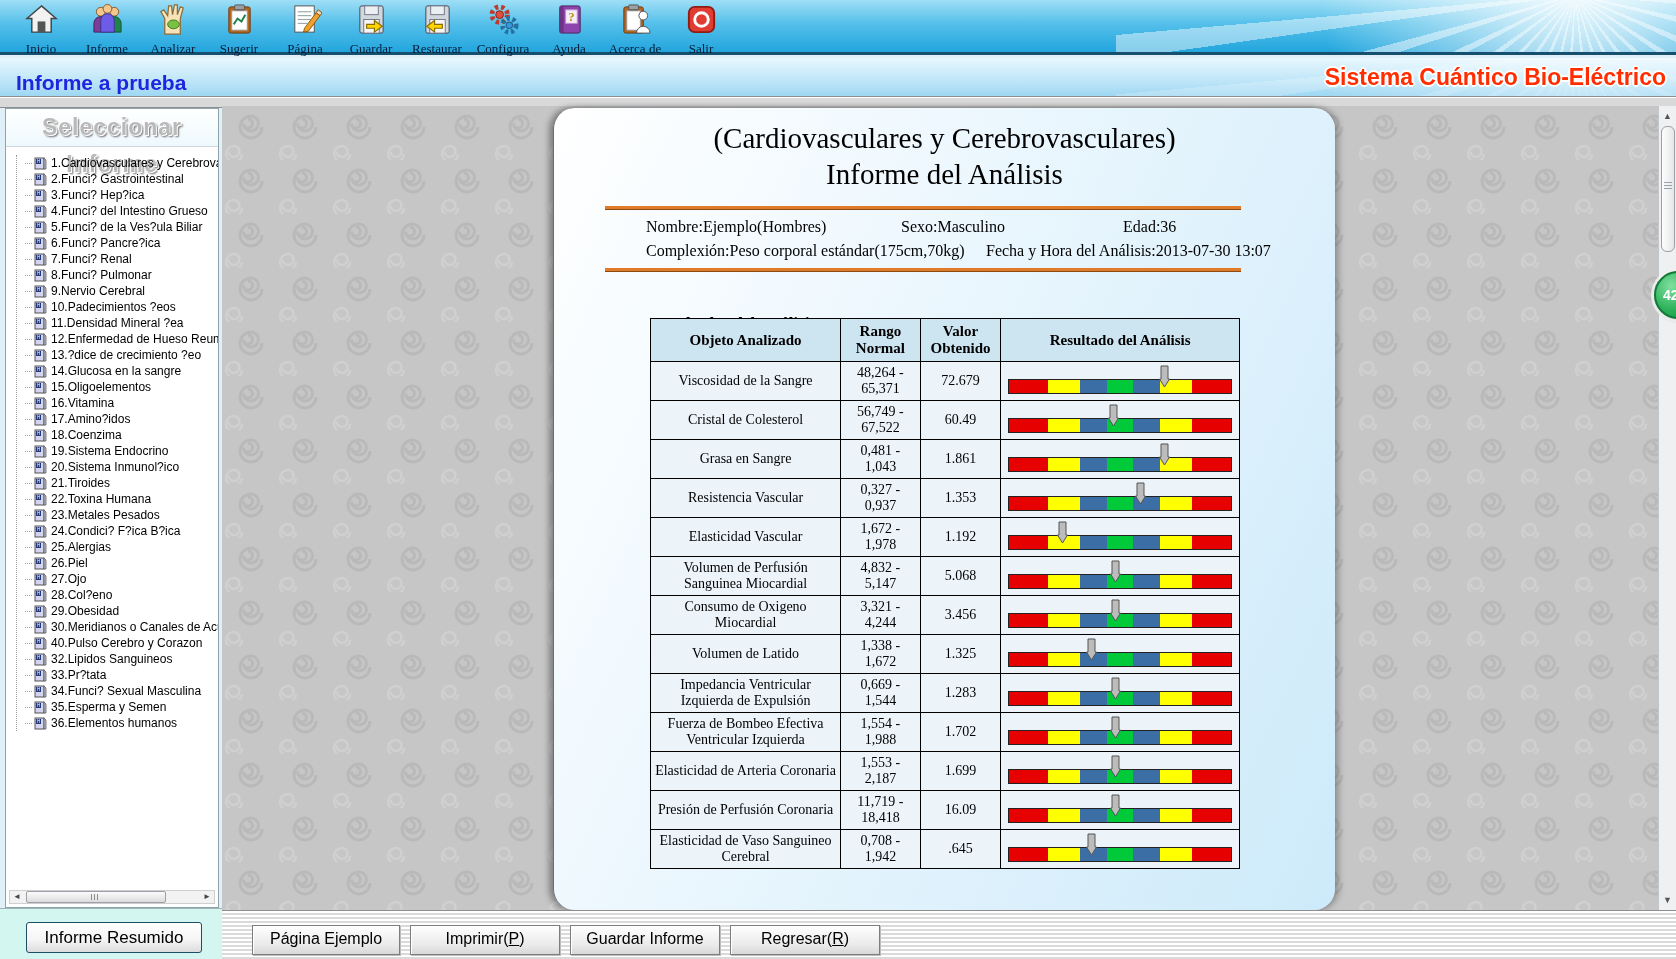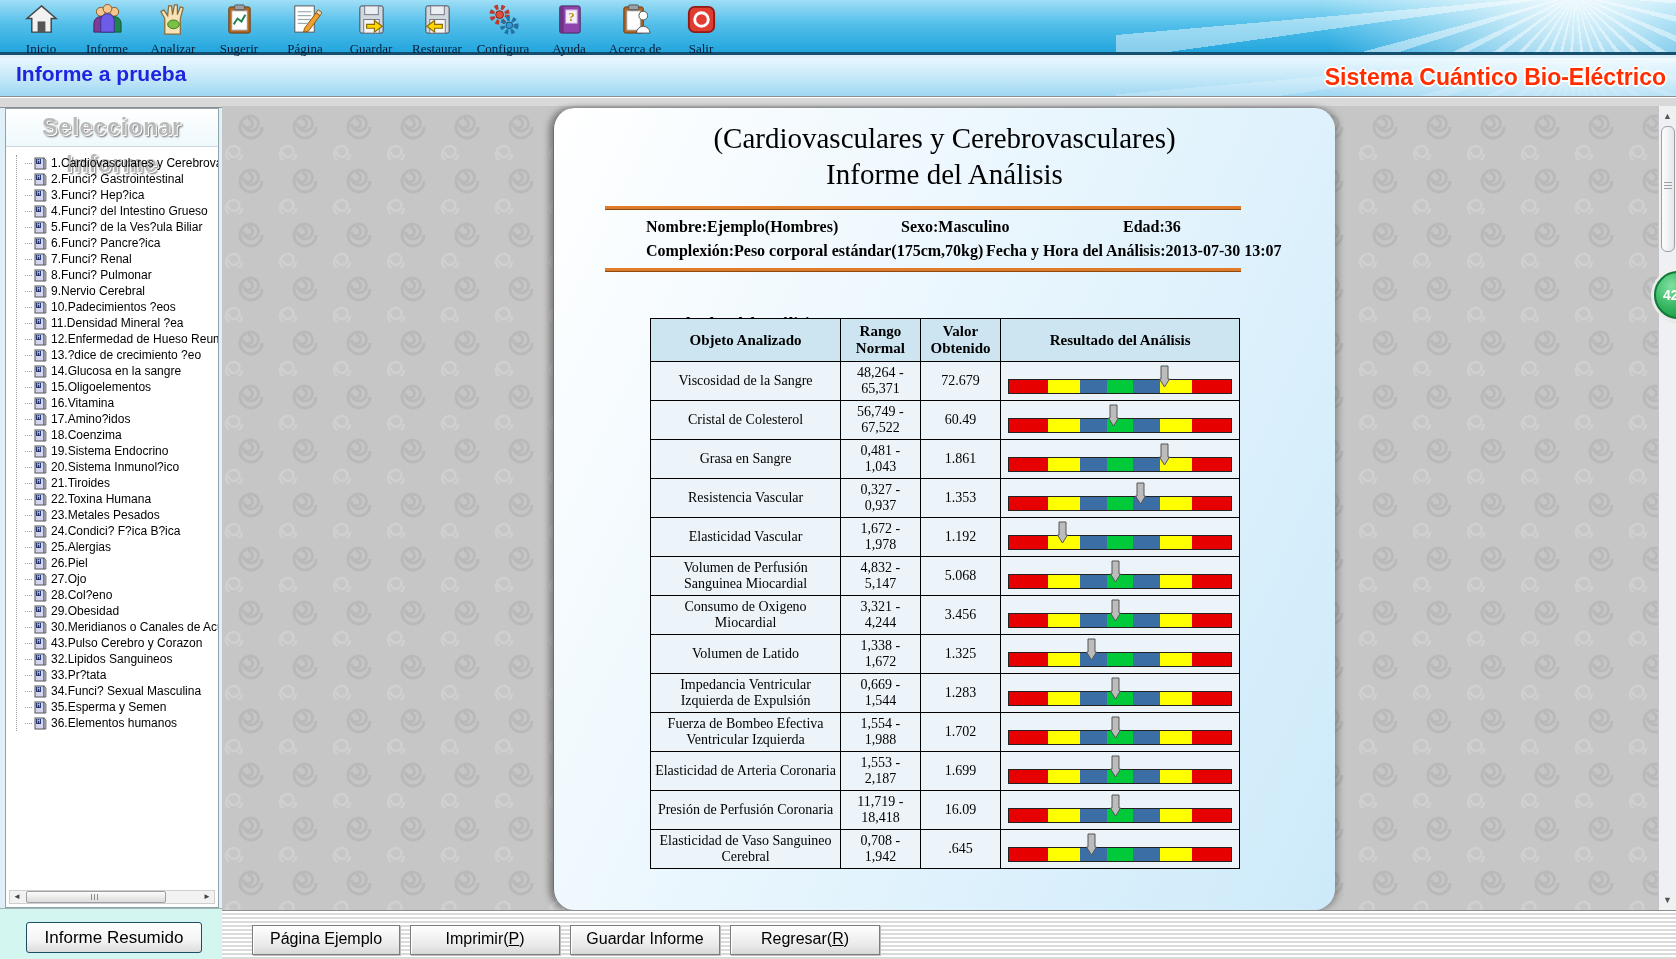--- a/index.html
+++ b/index.html
@@ -17,21 +17,21 @@
       repeating-conic-gradient(from 115deg at 82% -10%,rgba(255,255,255,0) 0deg 7deg,rgba(255,255,255,.45) 7deg 10deg);}
   .tool-btn{width:66px;height:52px;display:flex;flex-direction:column;align-items:center;justify-content:flex-start;
     cursor:pointer;padding-top:3px;box-sizing:border-box;position:relative;z-index:2;}
   .tool-btn svg{width:33px;height:33px;}
   .tool-label{font-family:"Liberation Serif",serif;font-size:13px;color:#031c38;margin-top:1px;white-space:nowrap;}
 
   
   #infobar{position:absolute;left:0;top:58px;width:1676px;height:38px;
     background:linear-gradient(#e8f7fe 0%,#bfe6f8 60%,#9ed7f3 100%);}
   #infobar .rays{opacity:.5;}
-  #view-title{position:absolute;left:16px;top:4px;font-size:21px;font-weight:bold;color:#1f24de;}
+  #view-title{position:absolute;left:16px;top:13px;font-size:21px;font-weight:bold;color:#1f24de;}
   #brand{position:absolute;right:10px;top:6px;font-size:23px;font-weight:bold;color:#ff2d00;
     text-shadow:-2px 0 0 #fff,2px 0 0 #fff,0 -2px 0 #fff,0 2px 0 #fff,-1px -1px 0 #fff,1px 1px 0 #fff,-1px 1px 0 #fff,1px -1px 0 #fff;}
   #groove{position:absolute;left:0;top:96px;width:1676px;height:10px;background:#d9d9d9;
     border-top:1px solid #8e8e8e;border-bottom:1px solid #8e8e8e;box-shadow:inset 0 1px 0 #fff;}
 
   
   #workspace{position:absolute;left:222px;top:106px;width:1436px;height:804px;overflow:hidden;}
   #workspace svg.swirl{position:absolute;inset:0;}
 
   
@@ -86,21 +86,21 @@
 
   
   #page{position:absolute;left:553px;top:108px;width:781px;height:802px;overflow:hidden;
     background:linear-gradient(115deg,#ffffff 0%,#eef8fe 35%,#cdeafa 100%);
     border-left:1px solid #6d6d6d;box-shadow:-4px 0 6px rgba(0,0,0,.35),4px 0 6px rgba(0,0,0,.25);border-radius:21px;}
   .rp-title{position:absolute;left:0;width:100%;text-align:center;font-family:"Liberation Serif",serif;
     font-size:29px;color:#000;}
   #rp-title1{top:14px;} #rp-title2{top:50px;}
   .rp-rule{position:absolute;left:51px;width:636px;height:3px;background:#e07b2a;border-bottom:1px solid #8a4a12;}
   #rule1{top:98px;} #rule2{top:160px;}
-  .rp-info{position:absolute;font-family:"Liberation Serif",serif;font-size:16px;color:#000;white-space:nowrap;font-weight:bold;}
+  .rp-info{position:absolute;font-family:"Liberation Serif",serif;font-size:16px;color:#000;white-space:nowrap;}
   #info-nombre{left:92px;top:110px;} #info-sexo{left:347px;top:110px;} #info-edad{left:569px;top:110px;}
   #info-complexion{left:92px;top:134px;} #info-fecha{left:432px;top:134px;}
   #rp-section{position:absolute;left:96px;top:186px;font-family:"Liberation Serif",serif;font-size:17px;font-weight:bold;margin-top:20px;}
   #rtable{position:absolute;left:96px;top:210px;width:590px;border-collapse:collapse;
     font-family:"Liberation Serif",serif;color:#000;}
   #rtable th{background:#cde4f1;border:1px solid #000;font-size:15px;font-weight:bold;height:42px;padding:0 3px;}
   #rtable td{background:#ecf4fa;border:1px solid #000;font-size:14px;text-align:center;height:38px;padding:0 2px;}
   #rtable .c-name{width:184px;} #rtable .c-range{width:77px;} #rtable .c-value{width:78px;} #rtable .c-result{width:231px;}
   td.range{font-size:15px;line-height:1.15;}
   td.result{position:relative;padding:0;}
@@ -851,21 +851,21 @@
           </svg>
           <span>30.Meridianos o Canales de Acupuntura</span>
         </li>
         <li>
           <svg width="13" height="14" viewBox="0 0 13 14">
             <rect x="1" y="2" width="9" height="11" fill="#d4d4ee" stroke="#555"></rect>
             <rect x="2" y="3" width="5" height="5" fill="#223a7a"></rect>
             <path d="M10 2 l2 2 v9 h-2 z" fill="#b8b8d8" stroke="#555" stroke-width="0.7"></path>
             <text x="4.5" y="7.4" font-size="4.5" fill="#fff" text-anchor="middle" font-family="sans-serif">H</text>
           </svg>
-          <span>43.Pulso Cerebro y Corazon</span>
+          <span>40.Pulso Cerebro y Corazon</span>
         </li>
         <li>
           <svg width="13" height="14" viewBox="0 0 13 14">
             <rect x="1" y="2" width="9" height="11" fill="#d4d4ee" stroke="#555"></rect>
             <rect x="2" y="3" width="5" height="5" fill="#223a7a"></rect>
             <path d="M10 2 l2 2 v9 h-2 z" fill="#b8b8d8" stroke="#555" stroke-width="0.7"></path>
             <text x="4.5" y="7.4" font-size="4.5" fill="#fff" text-anchor="middle" font-family="sans-serif">H</text>
           </svg>
           <span>32.Lipidos Sanguineos</span>
         </li>

